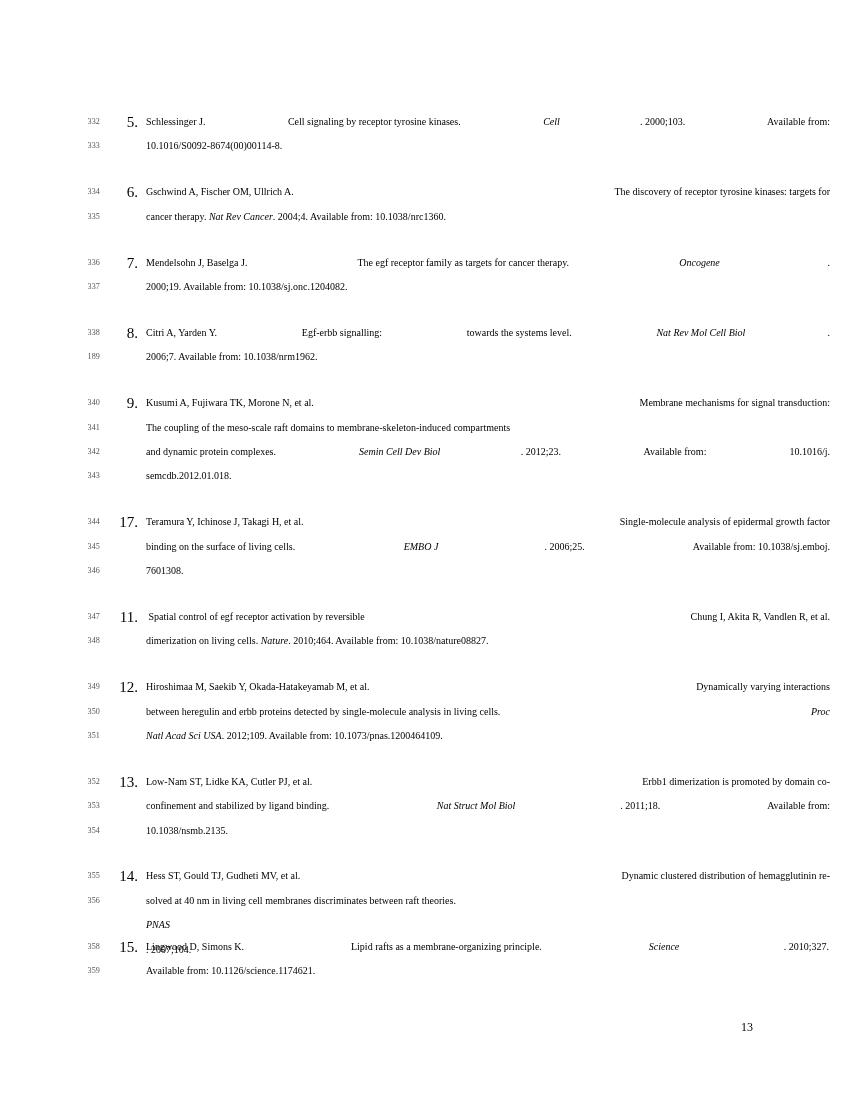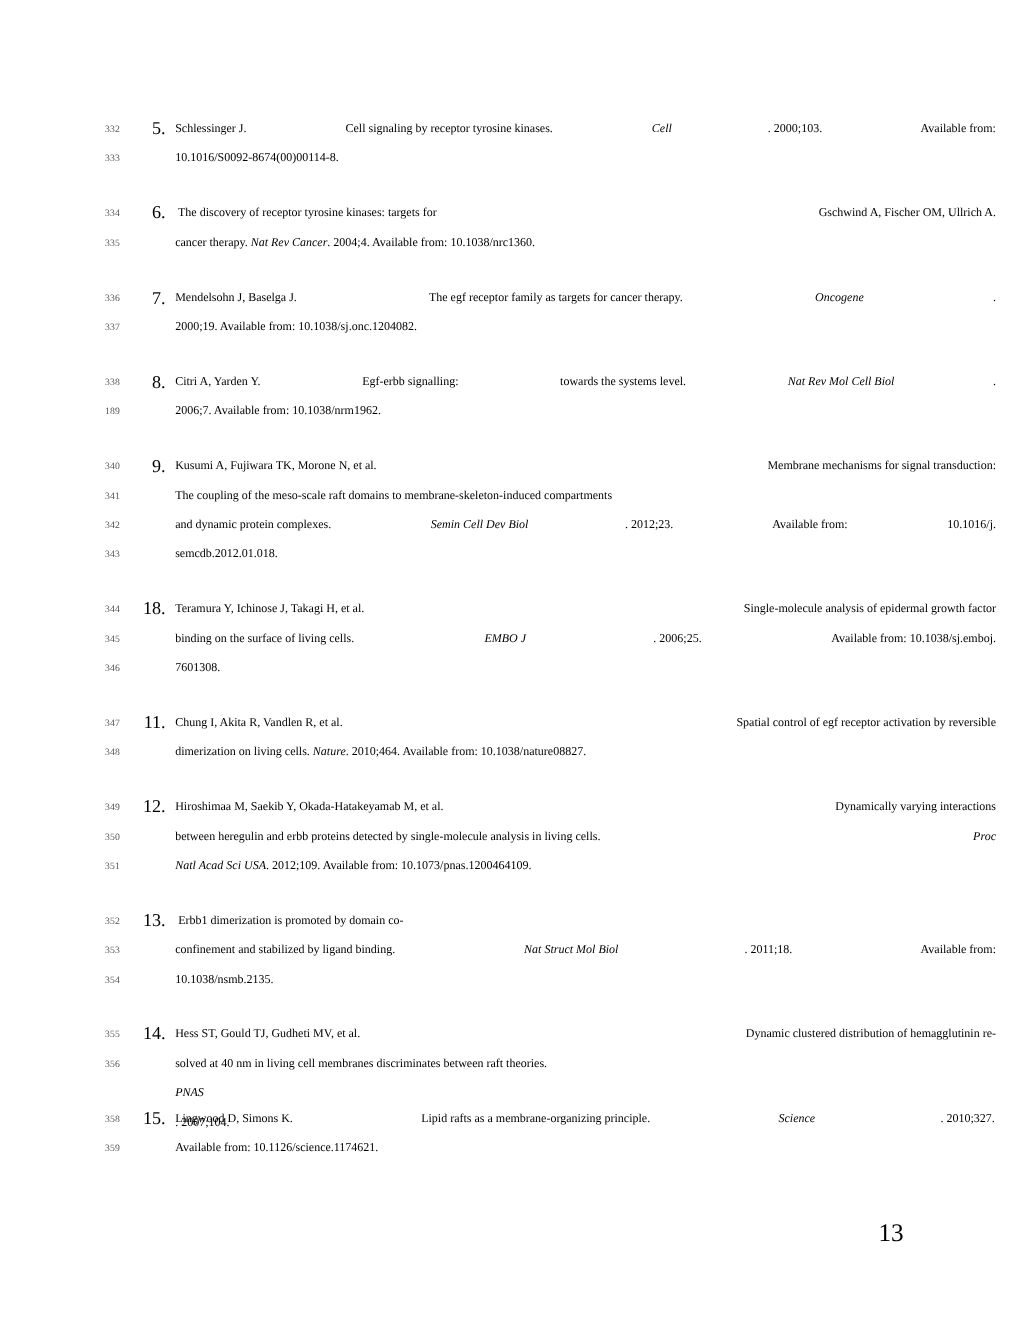--- a/index.html
+++ b/index.html
@@ -21,21 +21,21 @@
     left: 0;
     top: 0;
     width: 850px;
     height: 1100px;
   }
 
   
   #reference-list {
     position: absolute;
     left: 78px;
-    top: 96px;
+    top: 110px;
     width: 676px;
   }
 
   .ref-entry {
     position: relative;
     margin-bottom: 21.5px;
   }
 
   
   .ref-line {
@@ -90,21 +90,21 @@
   .just.w2 { width: 683px; }
 
   .just > span { white-space: pre; }
 
   i, .it { font-style: italic; }
 
   #page-number {
     position: absolute;
     right: 97px;
     top: 1017px;
-    font-size: 21px;
+    font-size: 12px;
     line-height: 20px;
     text-align: right;
   }
 </style>
 </head>
 <body>
 
 <div id="page">
   <div id="reference-list">
       <div class="ref-entry">
@@ -125,22 +125,22 @@
           <span class="line-no">333</span>
           <span class="ref-text"><span>10.1016/S0092-8674(00)00114-8.</span></span>
         </div>
       </div>
       <div class="ref-entry">
         <div class="ref-line">
           <span class="line-no">334</span>
           <span class="ref-num">6.</span>
           <span class="ref-text">
             <span class="just">
+              <span>Gschwind A, Fischer OM, Ullrich A.</span>
               <span> The discovery of receptor tyrosine kinases: targets for</span>
-              <span>Gschwind A, Fischer OM, Ullrich A.</span>
             </span>
           </span>
         </div>
         <div class="ref-line">
           <span class="line-no">335</span>
           <span class="ref-text"><span>cancer therapy. </span><span class="it">Nat Rev Cancer</span><span>. 2004;4. Available from: 10.1038/nrc1360.</span></span>
         </div>
       </div>
       <div class="ref-entry">
         <div class="ref-line">
@@ -211,21 +211,21 @@
           </span>
         </div>
         <div class="ref-line">
           <span class="line-no">343</span>
           <span class="ref-text"><span>semcdb.2012.01.018.</span></span>
         </div>
       </div>
       <div class="ref-entry">
         <div class="ref-line">
           <span class="line-no">344</span>
-          <span class="ref-num">18.</span>
+          <span class="ref-num">17.</span>
           <span class="ref-text">
             <span class="just">
               <span>Teramura Y, Ichinose J, Takagi H, et al.</span>
               <span> Single-molecule analysis of epidermal growth factor</span>
             </span>
           </span>
         </div>
         <div class="ref-line">
           <span class="line-no">345</span>
           <span class="ref-text">
@@ -241,22 +241,22 @@
           <span class="line-no">346</span>
           <span class="ref-text"><span>7601308.</span></span>
         </div>
       </div>
       <div class="ref-entry">
         <div class="ref-line">
           <span class="line-no">347</span>
           <span class="ref-num">11.</span>
           <span class="ref-text">
             <span class="just">
+              <span> Spatial control of egf receptor activation by reversible</span>
               <span>Chung I, Akita R, Vandlen R, et al.</span>
-              <span> Spatial control of egf receptor activation by reversible</span>
             </span>
           </span>
         </div>
         <div class="ref-line">
           <span class="line-no">348</span>
           <span class="ref-text"><span>dimerization on living cells. </span><span class="it">Nature</span><span>. 2010;464. Available from: 10.1038/nature08827.</span></span>
         </div>
       </div>
       <div class="ref-entry">
         <div class="ref-line">
@@ -282,20 +282,21 @@
           <span class="line-no">351</span>
           <span class="ref-text"><span class="it">Natl Acad Sci USA</span><span>. 2012;109. Available from: 10.1073/pnas.1200464109.</span></span>
         </div>
       </div>
       <div class="ref-entry">
         <div class="ref-line">
           <span class="line-no">352</span>
           <span class="ref-num">13.</span>
           <span class="ref-text">
             <span class="just">
+              <span>Low-Nam ST, Lidke KA, Cutler PJ, et al.</span>
               <span> Erbb1 dimerization is promoted by domain co-</span>
             </span>
           </span>
         </div>
         <div class="ref-line">
           <span class="line-no">353</span>
           <span class="ref-text">
             <span class="just">
               <span>confinement and stabilized by ligand binding.</span>
               <span class="it"> Nat Struct Mol Biol</span>

